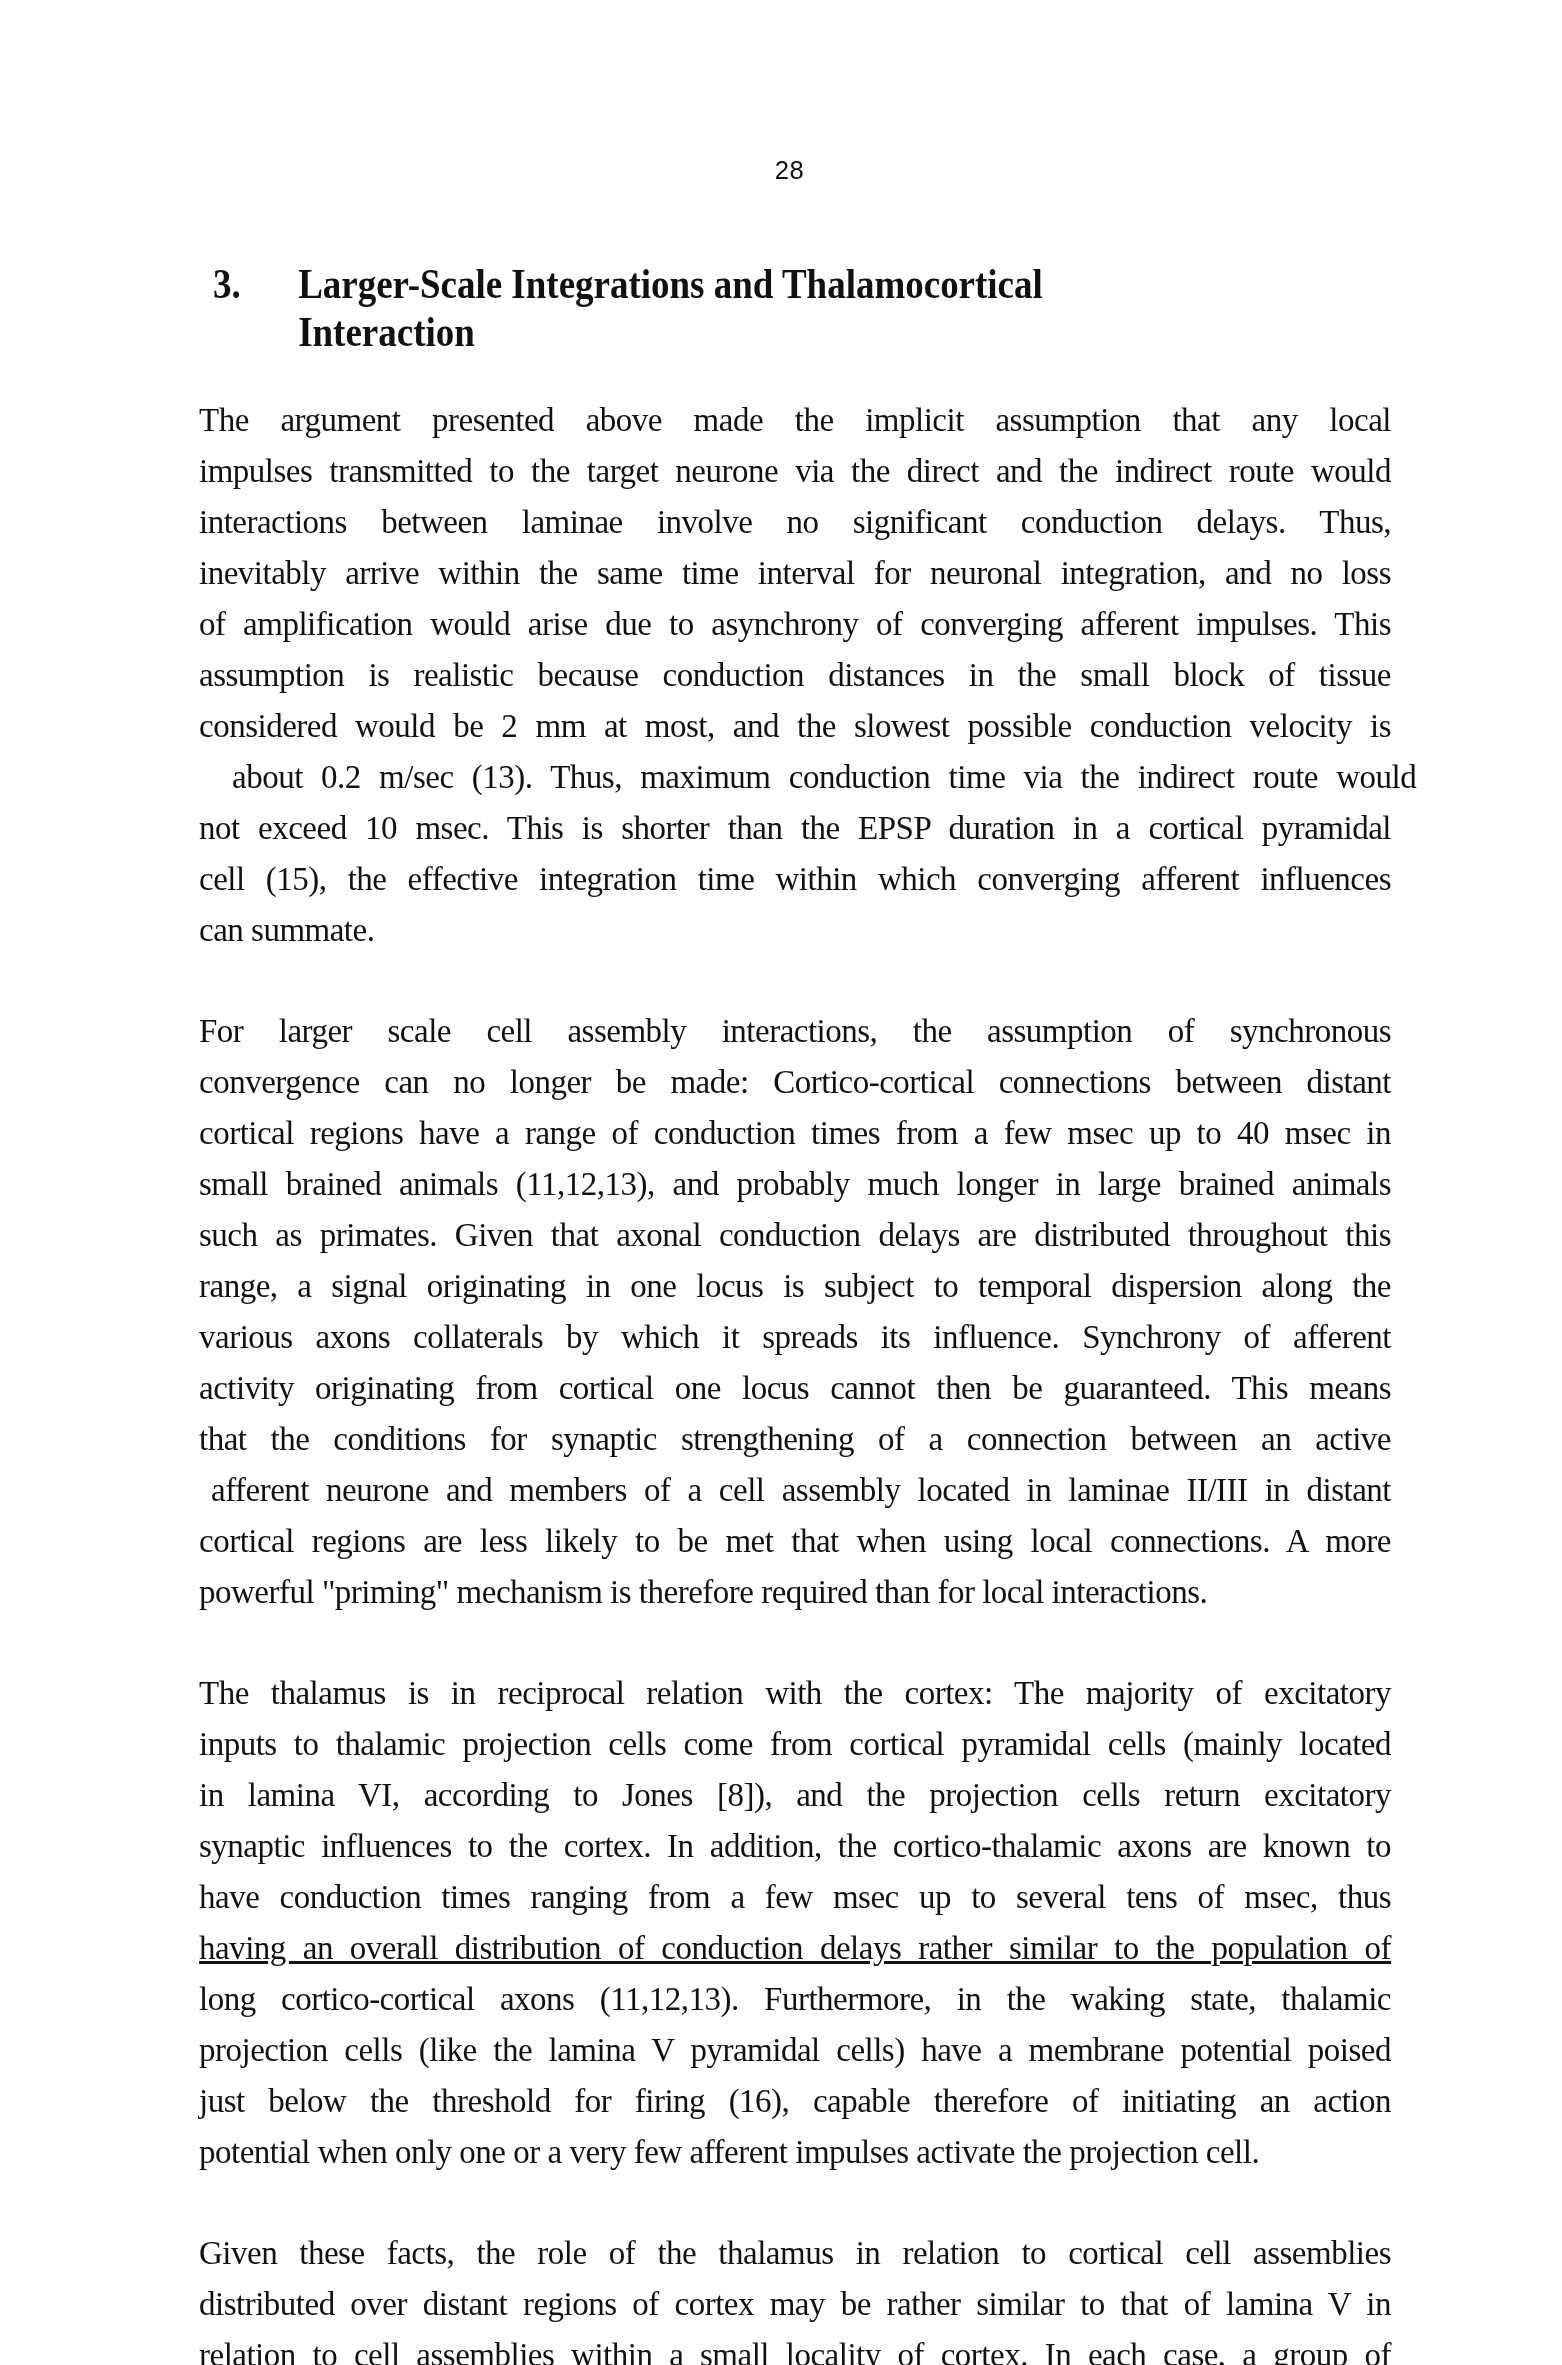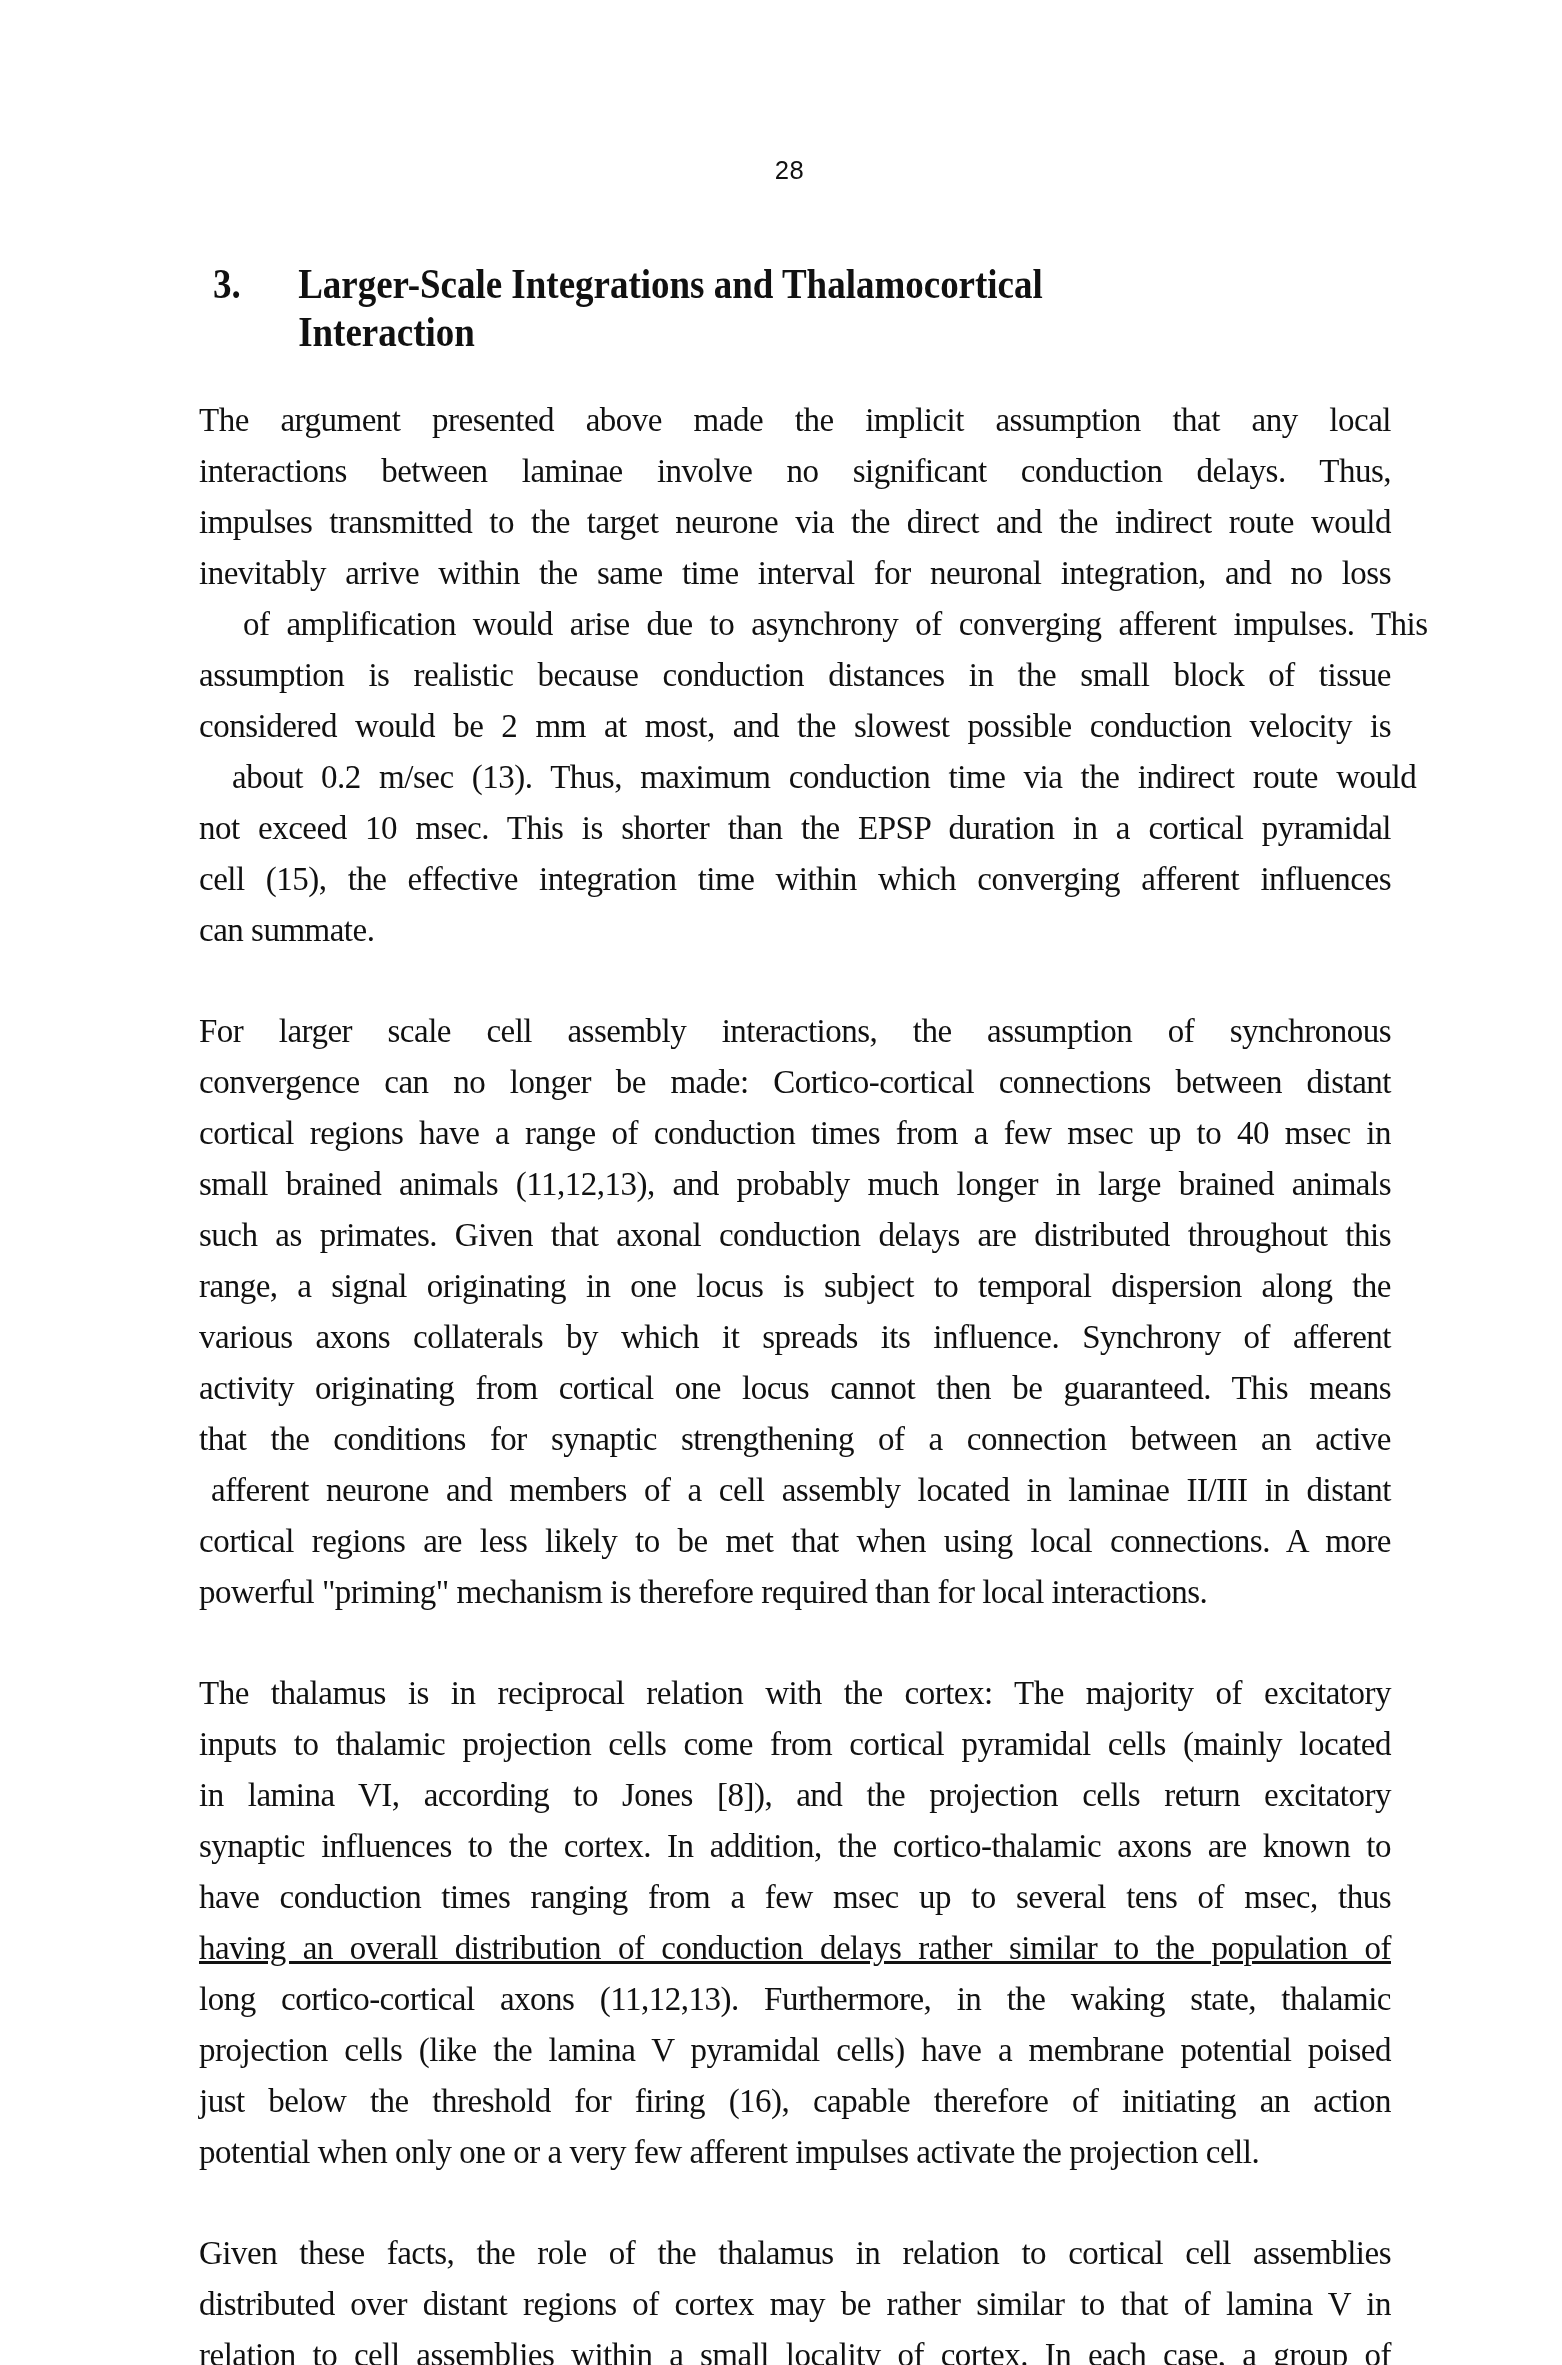--- a/index.html
+++ b/index.html
@@ -81,24 +81,24 @@
   <span class="num">3.</span>
   <div class="title">
     <div>Larger-Scale Integrations and Thalamocortical</div>
     <div>Interaction</div>
   </div>
 </div>
 
 <div class="body-text">
   <p class="para">
     <span class="line" style="display: block; word-spacing: 23px;">The argument presented above made the implicit assumption that any local</span>
+    <span class="line" style="display: block; word-spacing: 8.7px;">impulses transmitted to the target neurone via the direct and the indirect route would</span>
     <span class="line" style="display: block; word-spacing: 25.6px;">interactions between laminae involve no significant conduction delays. Thus,</span>
-    <span class="line" style="display: block; word-spacing: 8.7px;">impulses transmitted to the target neurone via the direct and the indirect route would</span>
     <span class="line" style="display: block; word-spacing: 11px;">inevitably arrive within the same time interval for neuronal integration, and no loss</span>
-    <span class="line" style="display: block; word-spacing: 9.2px; margin-left: 44px;">of amplification would arise due to asynchrony of converging afferent impulses. This</span>
+    <span class="line" style="display: block; word-spacing: 9.2px;">of amplification would arise due to asynchrony of converging afferent impulses. This</span>
     <span class="line" style="display: block; word-spacing: 15.7px;">assumption is realistic because conduction distances in the small block of tissue</span>
     <span class="line" style="display: block; word-spacing: 9.8px;">considered would be 2 mm at most, and the slowest possible conduction velocity is</span>
     <span class="line" style="display: block; word-spacing: 10.5px; margin-left: 33px;">about 0.2 m/sec (13). Thus, maximum conduction time via the indirect route would</span>
     <span class="line" style="display: block; word-spacing: 10px;">not exceed 10 msec. This is shorter than the EPSP duration in a cortical pyramidal</span>
     <span class="line" style="display: block; word-spacing: 12.6px;">cell (15), the effective integration time within which converging afferent influences</span>
     <span class="line last" style="display: block; word-spacing: 0px;">can summate.</span>
   </p>
   <p class="para">
     <span class="line" style="display: block; word-spacing: 27px;">For larger scale cell assembly interactions, the assumption of synchronous</span>
     <span class="line" style="display: block; word-spacing: 16px;">convergence can no longer be made: Cortico-cortical connections between distant</span>

